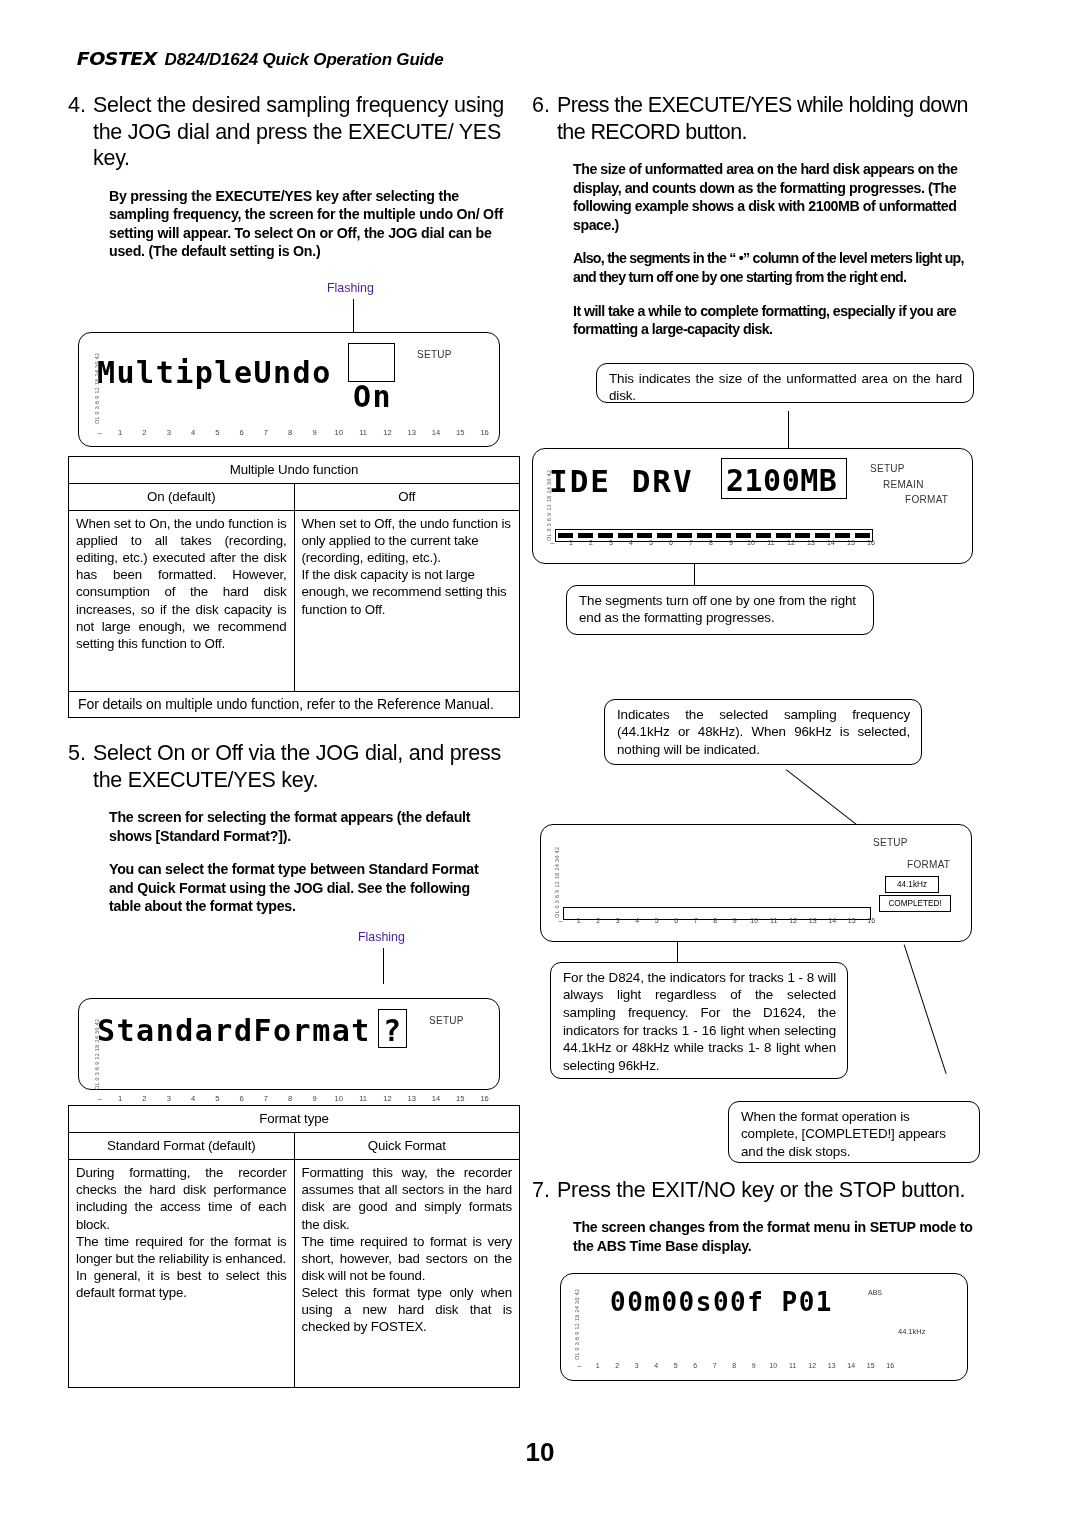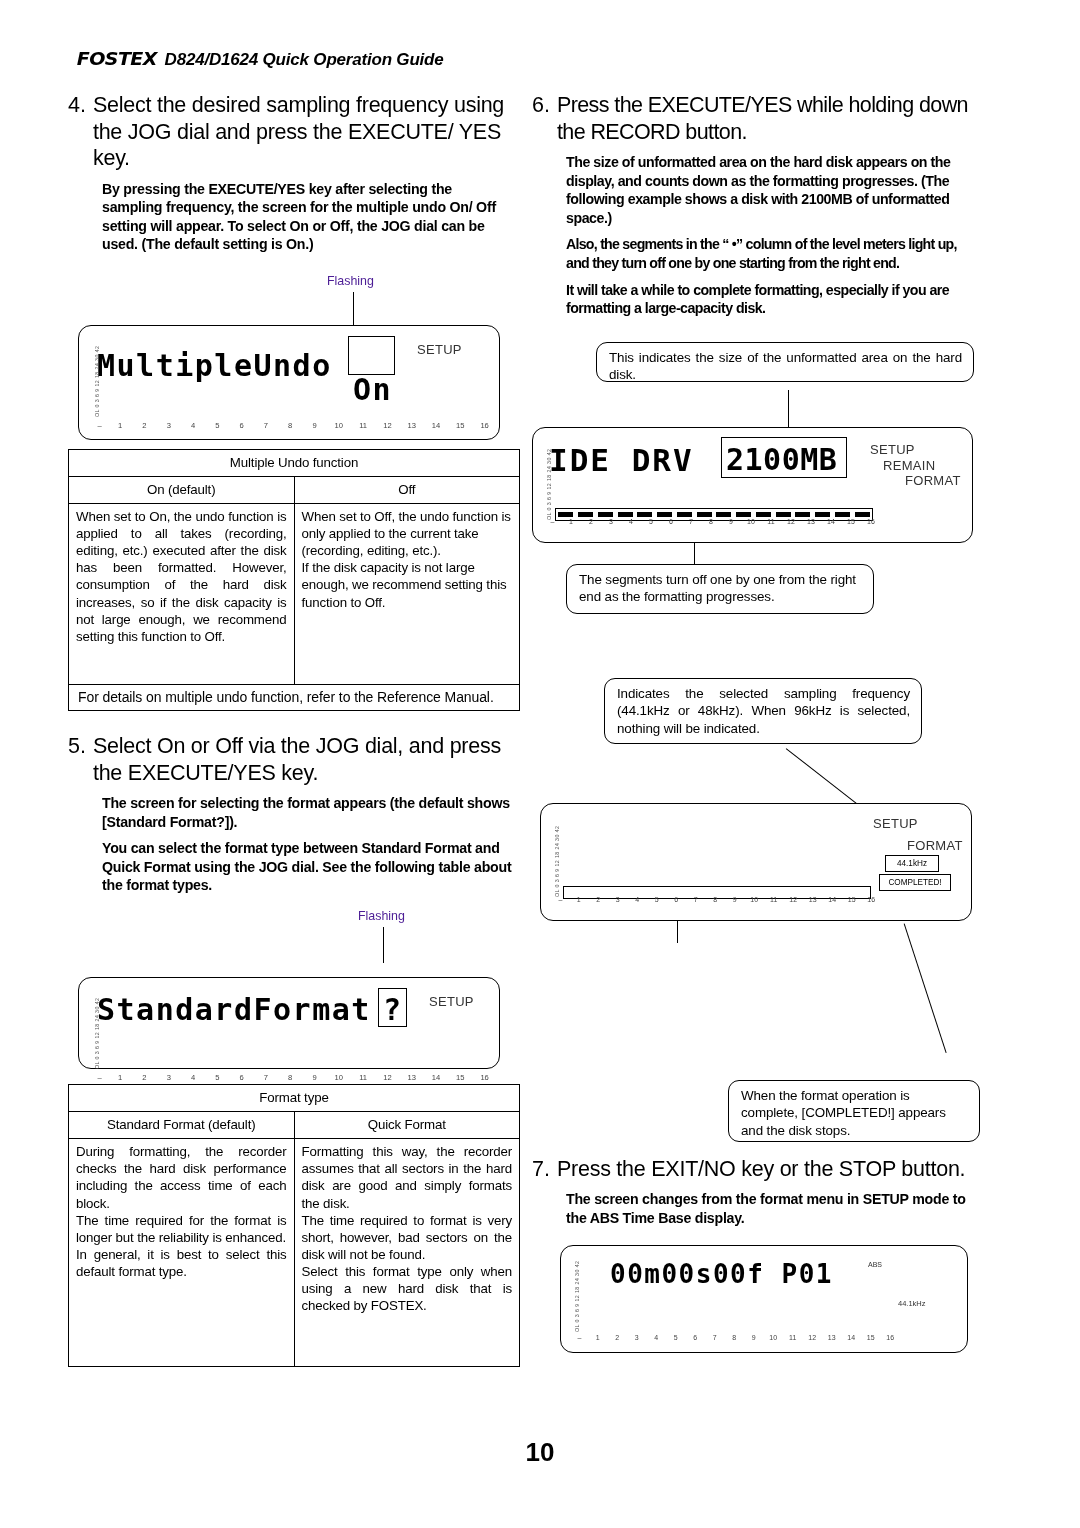--- a/index.html
+++ b/index.html
@@ -79,21 +79,21 @@
     letter-spacing: -0.25px;
   }
   .body-bold {
     font-size: 14.2px;
     line-height: 18.6px;
     font-weight: bold;
     letter-spacing: -0.25px;
     margin-top: 5px;
     padding-left: 26px;
   }
-  .body-bold p { margin: 8px; }
+  .body-bold p { margin: 15px; }
   .body-bold.tight { letter-spacing: -0.45px; }
 
   
   .lcd-wrap { position: relative; }
   .lcd {
     position: relative;
     border: 1.6px solid #000;
     border-radius: 13px;
     background: #fff;
     box-sizing: border-box;
@@ -112,21 +112,21 @@
     font-weight: bold;
     color: #000;
     background-image:
       repeating-linear-gradient(to right, rgba(255,255,255,0) 0px, rgba(255,255,255,0) 1.3px, #fff 1.3px, #fff 2.2px),
       repeating-linear-gradient(to bottom, rgba(255,255,255,0) 0px, rgba(255,255,255,0) 1.3px, #fff 1.3px, #fff 2.2px);
     -webkit-background-clip: text;
     background-clip: text;
   }
   .lcd-label {
     position: absolute;
-    font-size: 13px;
+    font-size: 10px;
     letter-spacing: 0.3px;
     color: #333;
   }
   .boxed {
     position: absolute;
     border: 1.4px solid #000;
     box-sizing: border-box;
   }
   .scale {
     position: absolute;
@@ -488,20 +488,21 @@
           <span style="width:19.5px;">11</span>
           <span style="width:19.5px;">12</span>
           <span style="width:19.5px;">13</span>
           <span style="width:19.5px;">14</span>
           <span style="width:19.5px;">15</span>
           <span style="width:19.5px;">16</span>
         </div>
       </div>
 
       <div class="vline" style="left:145px;top:243px;height:22px;"></div>
+      <div class="balloon just" style="left:18px;top:263px;width:298px;height:117px;">For the D824, the indicators for tracks 1 - 8 will always light regardless of the selected sampling frequency. For the D1624, the indicators for tracks 1 - 16 light when selecting 44.1kHz or 48kHz while tracks 1- 8 light when selecting 96kHz.</div>
 
       <div class="diagline" style="left:372px;top:245px;width:136px;transform:rotate(72deg);"></div>
       <div class="balloon" style="left:196px;top:402px;width:252px;height:62px;">When the format operation is complete, [COMPLETED!] appears and the disk stops.</div>
     </div>
 
     <div class="step" style="margin-top:128px;">
       <span class="step-num">7.</span>
       <span class="step-title">Press the EXIT/NO key or the STOP button.</span>
     </div>
     <div class="body-bold">

